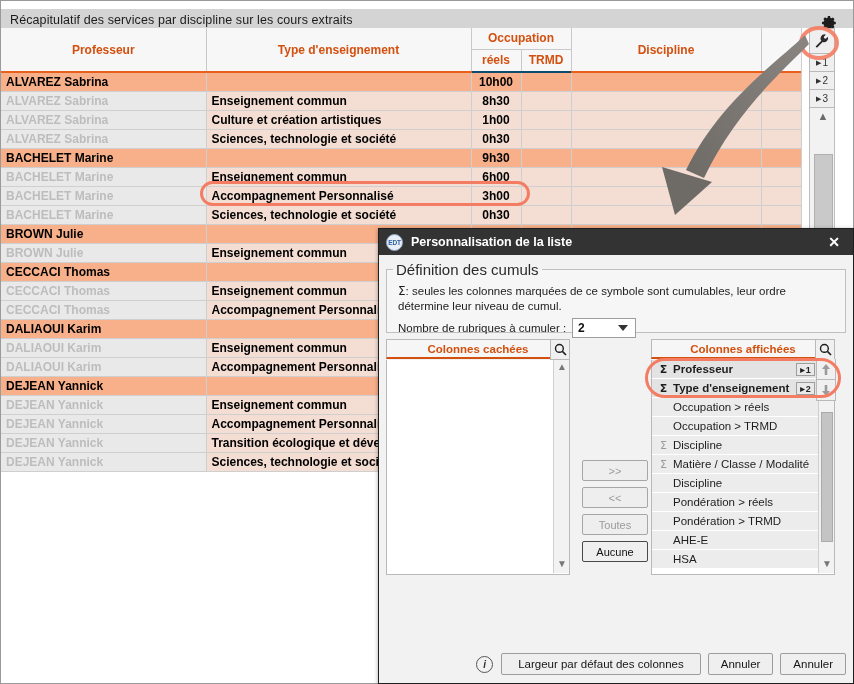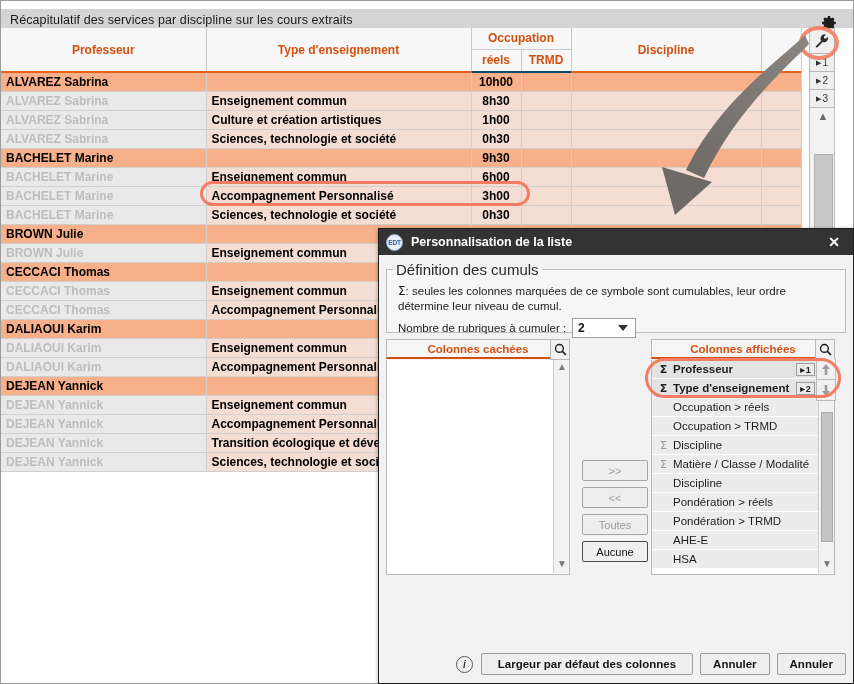--- a/index.html
+++ b/index.html
@@ -202,21 +202,21 @@
   
   .dlg-footer { position:absolute; left:0; bottom:6px; width:474px; height:26px; display:flex; align-items:center; justify-content:flex-end; }
   .info-ic {
     width:17px; height:17px; border-radius:50%; border:1px solid #555; color:#333;
     font-size:10px; font-style:italic; font-weight:bold;
     display:flex; align-items:center; justify-content:center; margin-right:8px; cursor:pointer;
   }
   .fbtn {
     height:22px; background:#efefef; border:1px solid #9c9c9c; border-radius:2px;
     font-size:11.5px; color:#161616; padding:0 12px; margin-right:7px;
-    display:flex; align-items:center; justify-content:center; cursor:pointer;font-weight:bold;
+    display:flex; align-items:center; justify-content:center; cursor:pointer;
   }
   .fbtn.wide { padding:0 16px; }
 </style>
 </head>
 <body>
 
 <div id="app">
   <div class="win-border"></div>
 
   <div class="title-strip">

